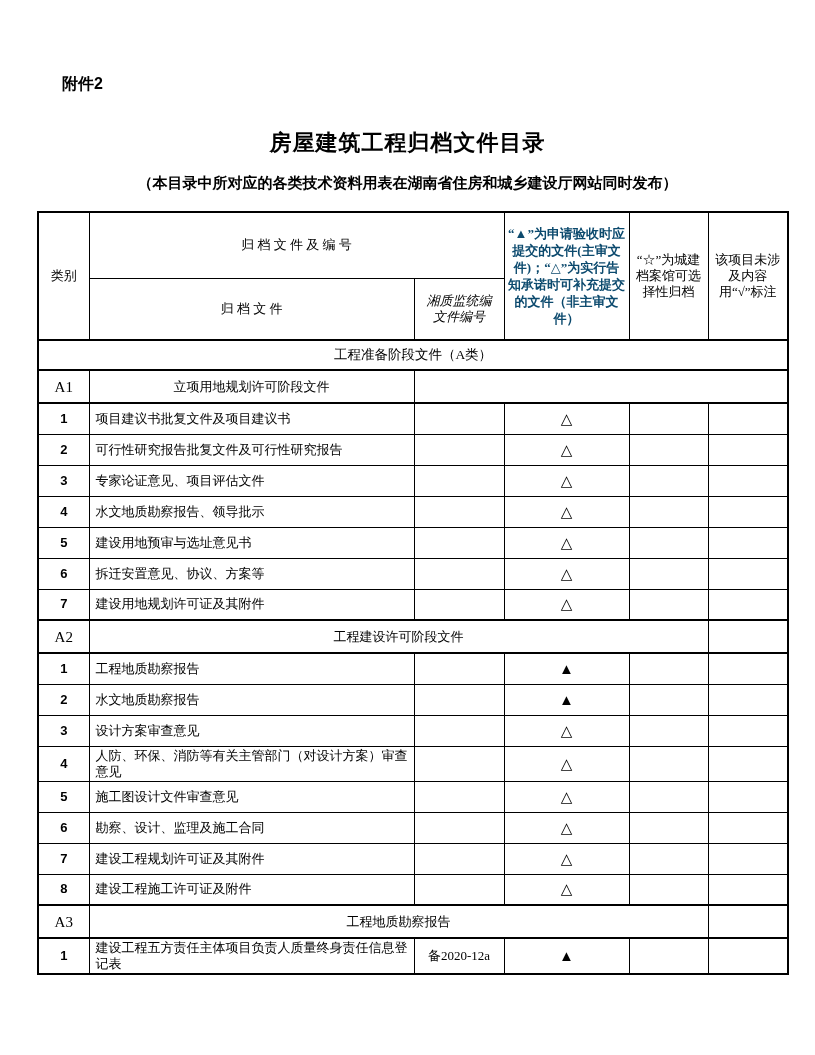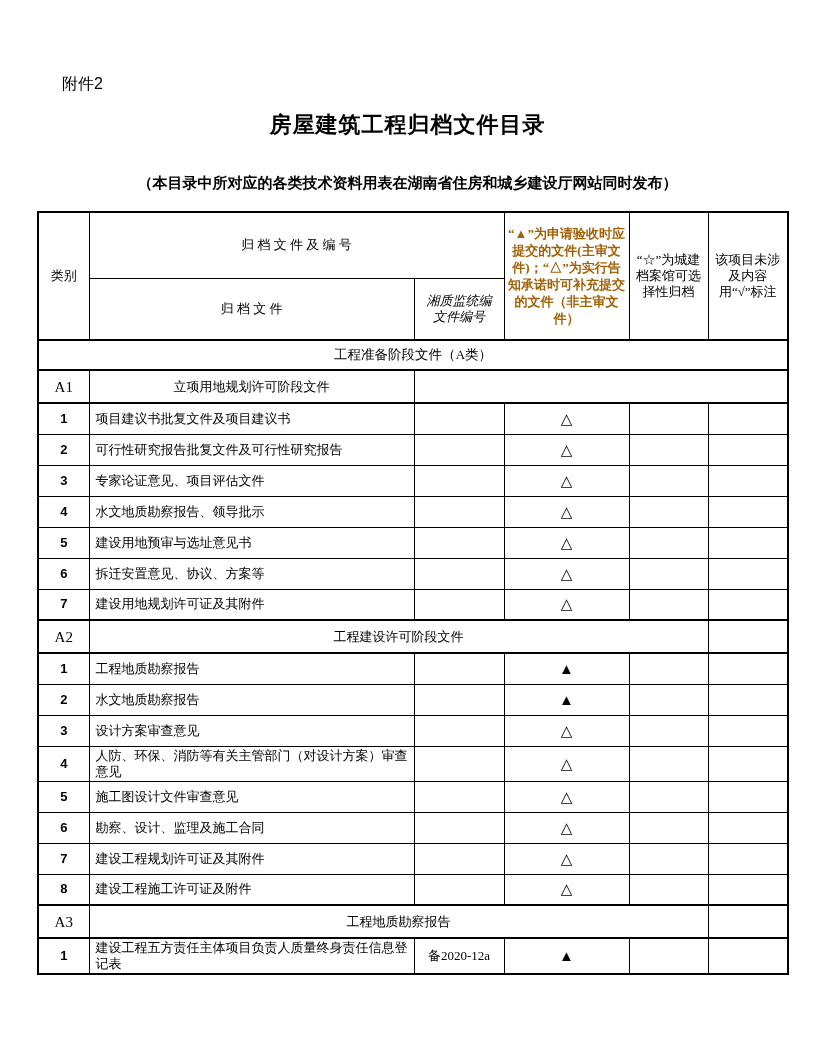--- a/index.html
+++ b/index.html
@@ -7,24 +7,24 @@
     position:relative;
     width:815px; height:1055px;
     background:#ffffff;
     font-family:"Liberation Serif","DejaVu Serif",serif;
     color:#000;
     overflow:hidden;
   }
   .attachment {
     position:absolute; left:62px; top:74px;
     font-family:"Liberation Sans","DejaVu Sans",sans-serif;
-    font-weight:normal; font-size:16px;
+    font-weight:bold; font-size:16px;
   }
   .title {
-    position:absolute; left:0; top:110px; width:815px;
+    position:absolute; left:0; top:128px; width:815px;
     text-align:center;
     font-family:Liberation Sans, sans-serif;
     font-weight:bold; font-size:22px; letter-spacing:1px;
   }
   .subtitle {
     position:absolute; left:0; top:174px; width:815px;
     text-align:center;
     font-family:"Liberation Sans","DejaVu Sans",sans-serif;
     font-weight:bold; font-size:15px;
   }
@@ -75,21 +75,21 @@
       <col style="width:325px">
       <col style="width:90px">
       <col style="width:125px">
       <col style="width:79px">
       <col style="width:80px">
     </colgroup>
     <tbody id="tbody">
       <tr class="header-1">
         <td rowspan="2" class="header-cell">类别</td>
         <td colspan="2" class="header-cell">归 档 文 件 及 编 号</td>
-        <td rowspan="2" class="legend-red" style="color: #a16207; font-family: Liberation Serif, serif;">“▲”为申请验收时应提交的文件(主审文件)；“△”为实行告知承诺时可补充提交的文件（非主审文件）</td>
+        <td rowspan="2" class="legend-red" style="color: #0c4a6e;">“▲”为申请验收时应提交的文件(主审文件)；“△”为实行告知承诺时可补充提交的文件（非主审文件）</td>
         <td rowspan="2" class="header-cell">“☆”为城建档案馆可选择性归档</td>
         <td rowspan="2" class="header-cell">该项目未涉及内容用“√”标注</td>
       </tr>
       <tr class="header-2">
         <td class="header-cell">归 档 文 件</td>
         <td class="header-cell pre-line">湘质监统编
 文件编号</td>
       </tr>
       <tr class="band-row">
         <td colspan="6">工程准备阶段文件（A类）</td>

